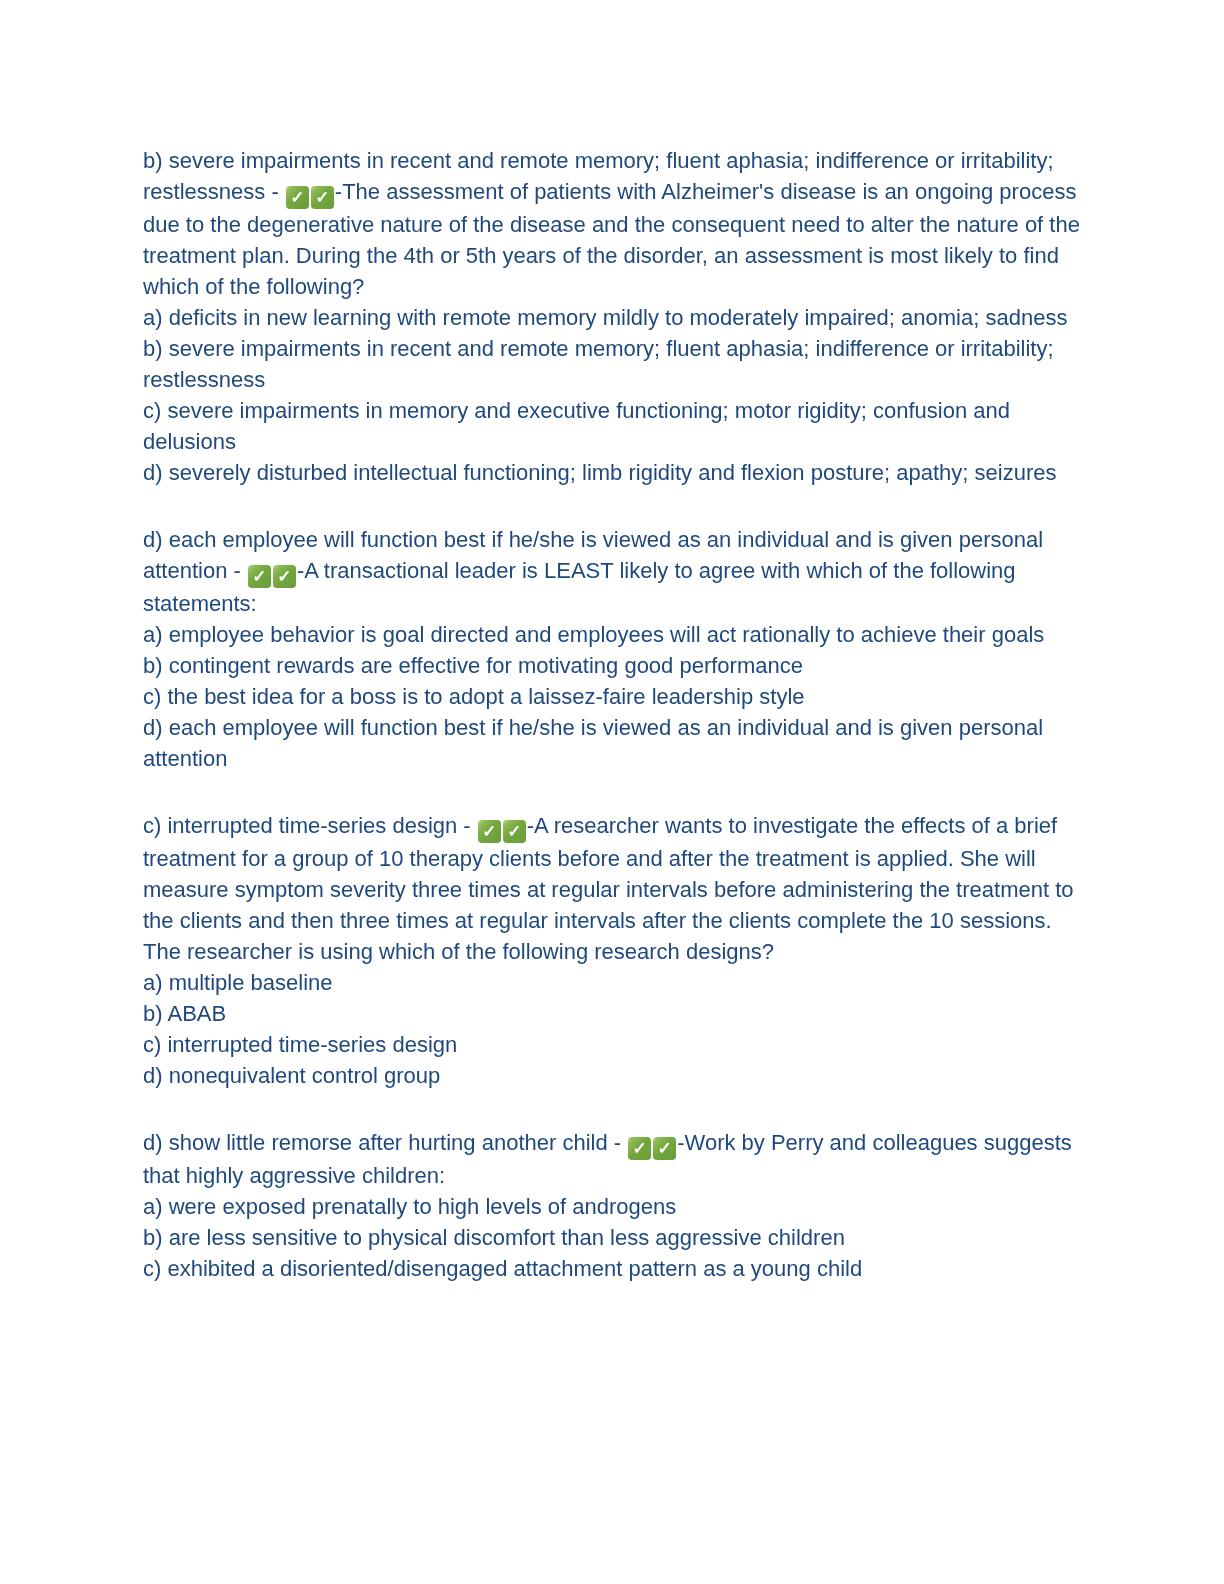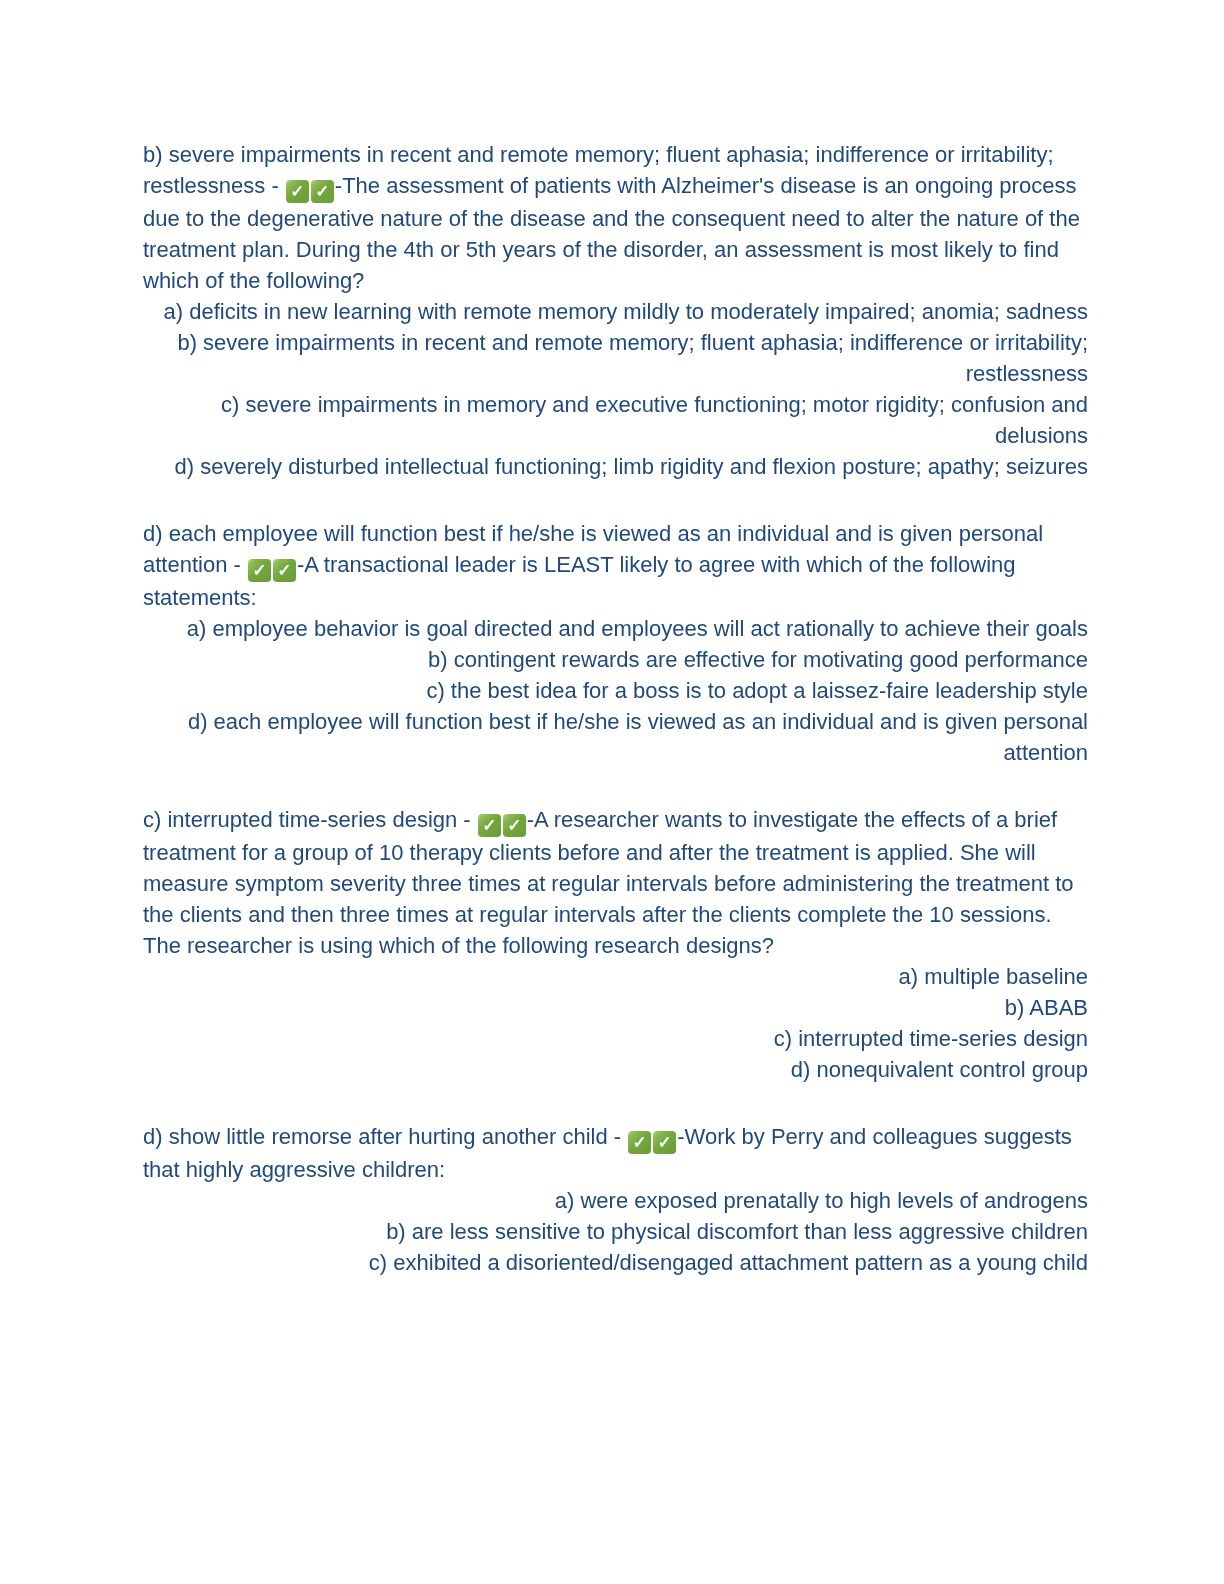--- a/index.html
+++ b/index.html
@@ -15,25 +15,24 @@
     width: 1224px;
     height: 1584px;
     padding: 139px 136px 0 143px;
     font-family: "Liberation Sans", sans-serif;
     font-size: 22px;
     line-height: 31px;
     color: #1F497D;
     background: #ffffff;
   }
   .block {
-    margin: 0 0 36px 0;
+    margin: 6px 0 36px 0;
   }
   .opt {
     display: block;
-    text-align: right;
   }
   .check {
     display: inline-block;
     width: 23px;
     height: 23px;
     border-radius: 4px;
     background: linear-gradient(135deg, #b5d88a 0%, #8db955 18%, #74a83e 45%, #699c38 100%);
     color: #ffffff;
     font-size: 17px;
     font-weight: bold;

